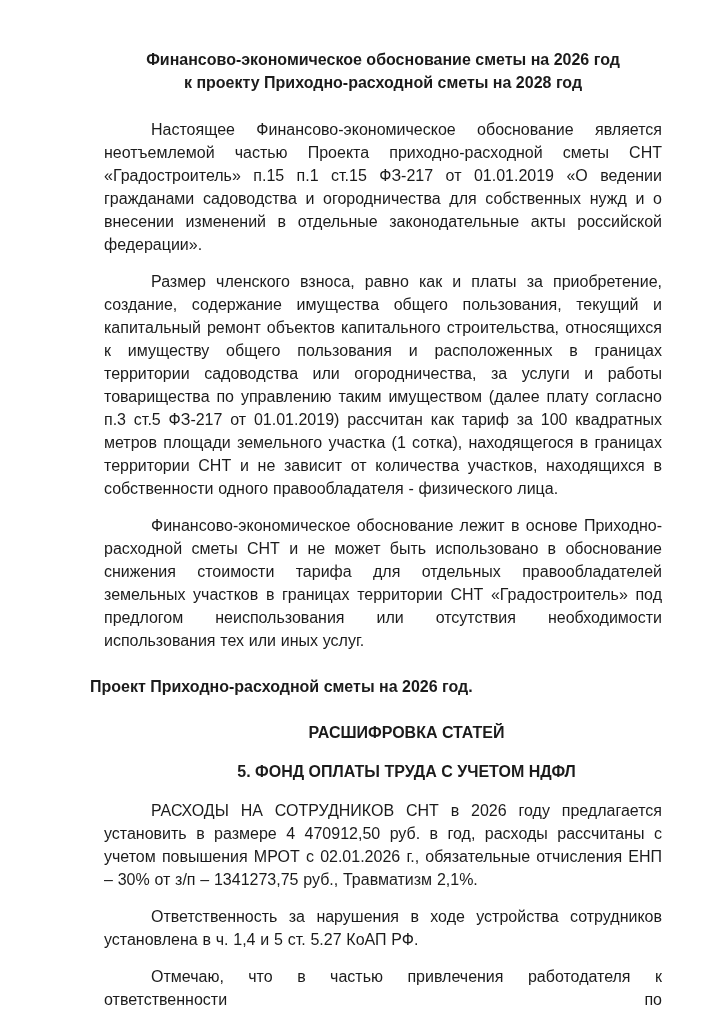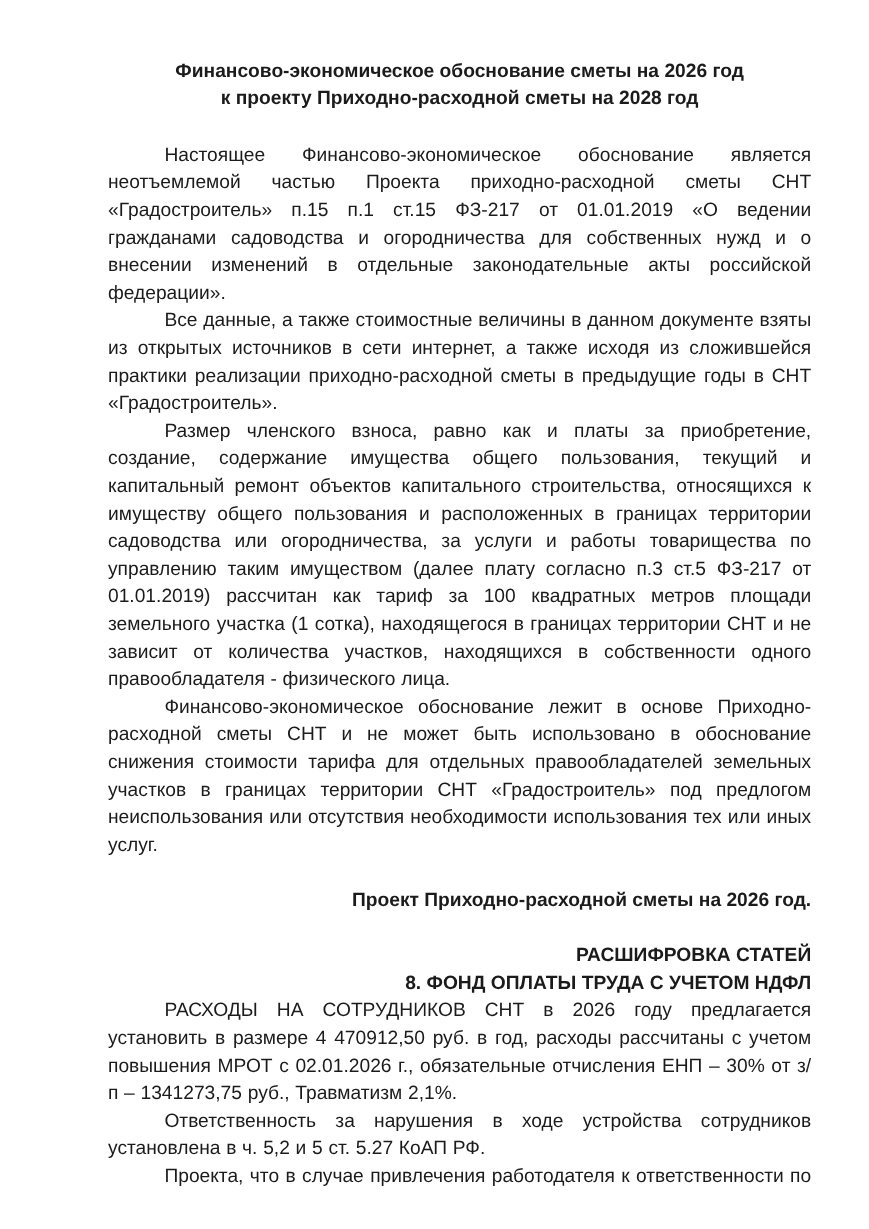--- a/index.html
+++ b/index.html
@@ -19,34 +19,34 @@
     font-size: 16px;
     line-height: 23px;
     overflow: hidden;
   }
   .doc-title {
     text-align: center;
     font-weight: bold;
     margin-bottom: 24px;
   }
   .para {
-    margin: 0;
+    margin: 14px;
     text-align: justify;
     text-indent: 47px;
     word-spacing: 0.02em;
   }
   .center-heading {
     margin: 0;
-    text-align: right;
+    text-align: left;
     font-weight: bold;
     text-indent: 0;
   }
   .sub-heading {
-    margin: 0;
-    text-align: right;
+    margin: 16px;
+    text-align: center;
     font-weight: bold;
     text-indent: 47px;
   }
   .spaced {
     margin-top: 23px;
   }
   .force-last-justify {
     text-align-last: justify;
   }
 </style>
@@ -54,26 +54,25 @@
 <body>
 
 <div class="page">
 
   <div class="doc-title">
     <div>Финансово-экономическое обоснование сметы на 2026 год</div>
     <div>к проекту Приходно-расходной сметы на 2028 год</div>
   </div>
 
   <p class="para">Настоящее Финансово-экономическое обоснование является неотъемлемой частью Проекта приходно-расходной сметы СНТ «Градостроитель» п.15 п.1 ст.15 ФЗ-217 от 01.01.2019 «О ведении гражданами садоводства и огородничества для собственных нужд и о внесении изменений в отдельные законодательные акты российской федерации».</p>
-  <p class="para">Все данные, а также стоимостные величины в данном документе взяты из открытых источников в сети интернет, а также исходя из сложившейся практики реализации приходно-расходной сметы в предыдущие годы в СНТ «Градостроитель».</p>
   <p class="para">Размер членского взноса, равно как и платы за приобретение, создание, содержание имущества общего пользования, текущий и капитальный ремонт объектов капитального строительства, относящихся к имуществу общего пользования и расположенных в границах территории садоводства или огородничества, за услуги и работы товарищества по управлению таким имуществом (далее плату согласно п.3 ст.5 ФЗ-217 от 01.01.2019) рассчитан как тариф за 100 квадратных метров площади земельного участка (1 сотка), находящегося в границах территории СНТ и не зависит от количества участков, находящихся в собственности одного правообладателя - физического лица.</p>
   <p class="para">Финансово-экономическое обоснование лежит в основе Приходно-расходной сметы СНТ и не может быть использовано в обоснование снижения стоимости тарифа для отдельных правообладателей земельных участков в границах территории СНТ «Градостроитель» под предлогом неиспользования или отсутствия необходимости использования тех или иных услуг.</p>
 
   <p class="center-heading spaced">Проект Приходно-расходной сметы на 2026 год.</p>
 
   <p class="sub-heading spaced">РАСШИФРОВКА СТАТЕЙ</p>
-  <p class="sub-heading">8. ФОНД ОПЛАТЫ ТРУДА С УЧЕТОМ НДФЛ</p>
+  <p class="sub-heading">5. ФОНД ОПЛАТЫ ТРУДА С УЧЕТОМ НДФЛ</p>
 
   <p class="para">РАСХОДЫ НА СОТРУДНИКОВ СНТ в 2026 году предлагается установить в размере 4 470912,50 руб. в год, расходы рассчитаны с учетом повышения МРОТ с 02.01.2026 г., обязательные отчисления ЕНП – 30% от з/п – 1341273,75 руб., Травматизм 2,1%.</p>
-  <p class="para">Ответственность за нарушения в ходе устройства сотрудников установлена в ч. 5,2 и 5 ст. 5.27 КоАП РФ.</p>
-  <p class="para force-last-justify">Проекта, что в случае привлечения работодателя к ответственности по</p>
+  <p class="para">Ответственность за нарушения в ходе устройства сотрудников установлена в ч. 1,4 и 5 ст. 5.27 КоАП РФ.</p>
+  <p class="para force-last-justify">Отмечаю, что в частью привлечения работодателя к ответственности по</p>
 
 </div>
 
 </body></html>

